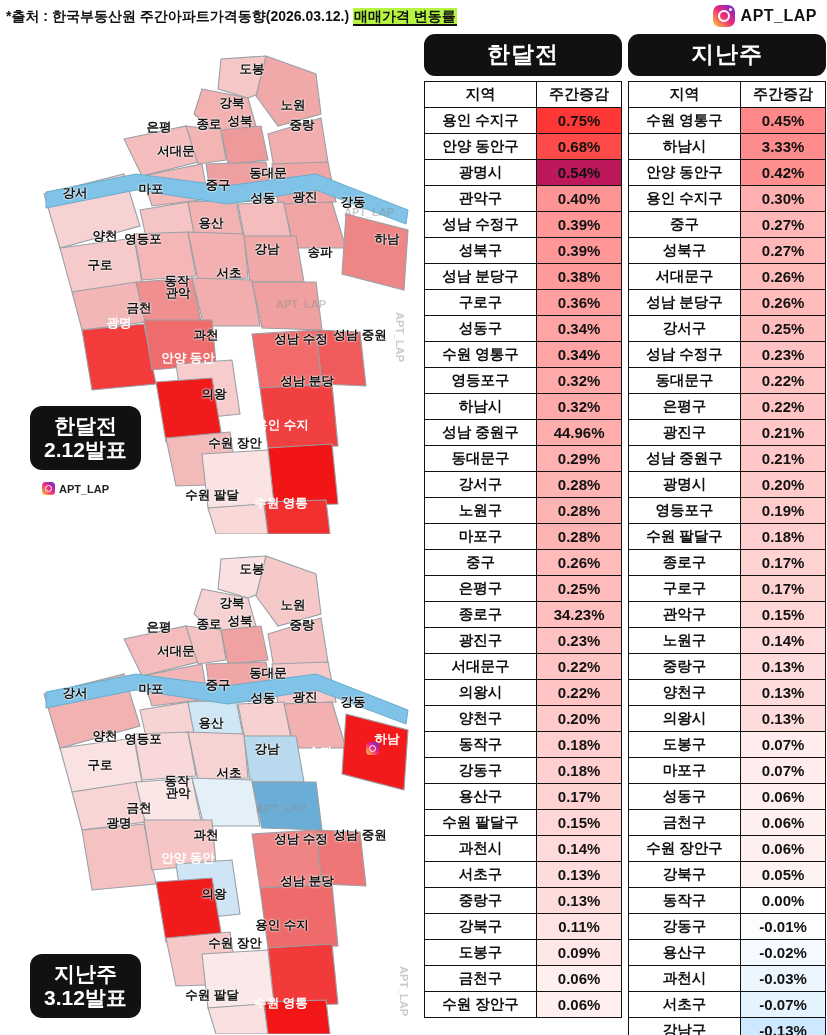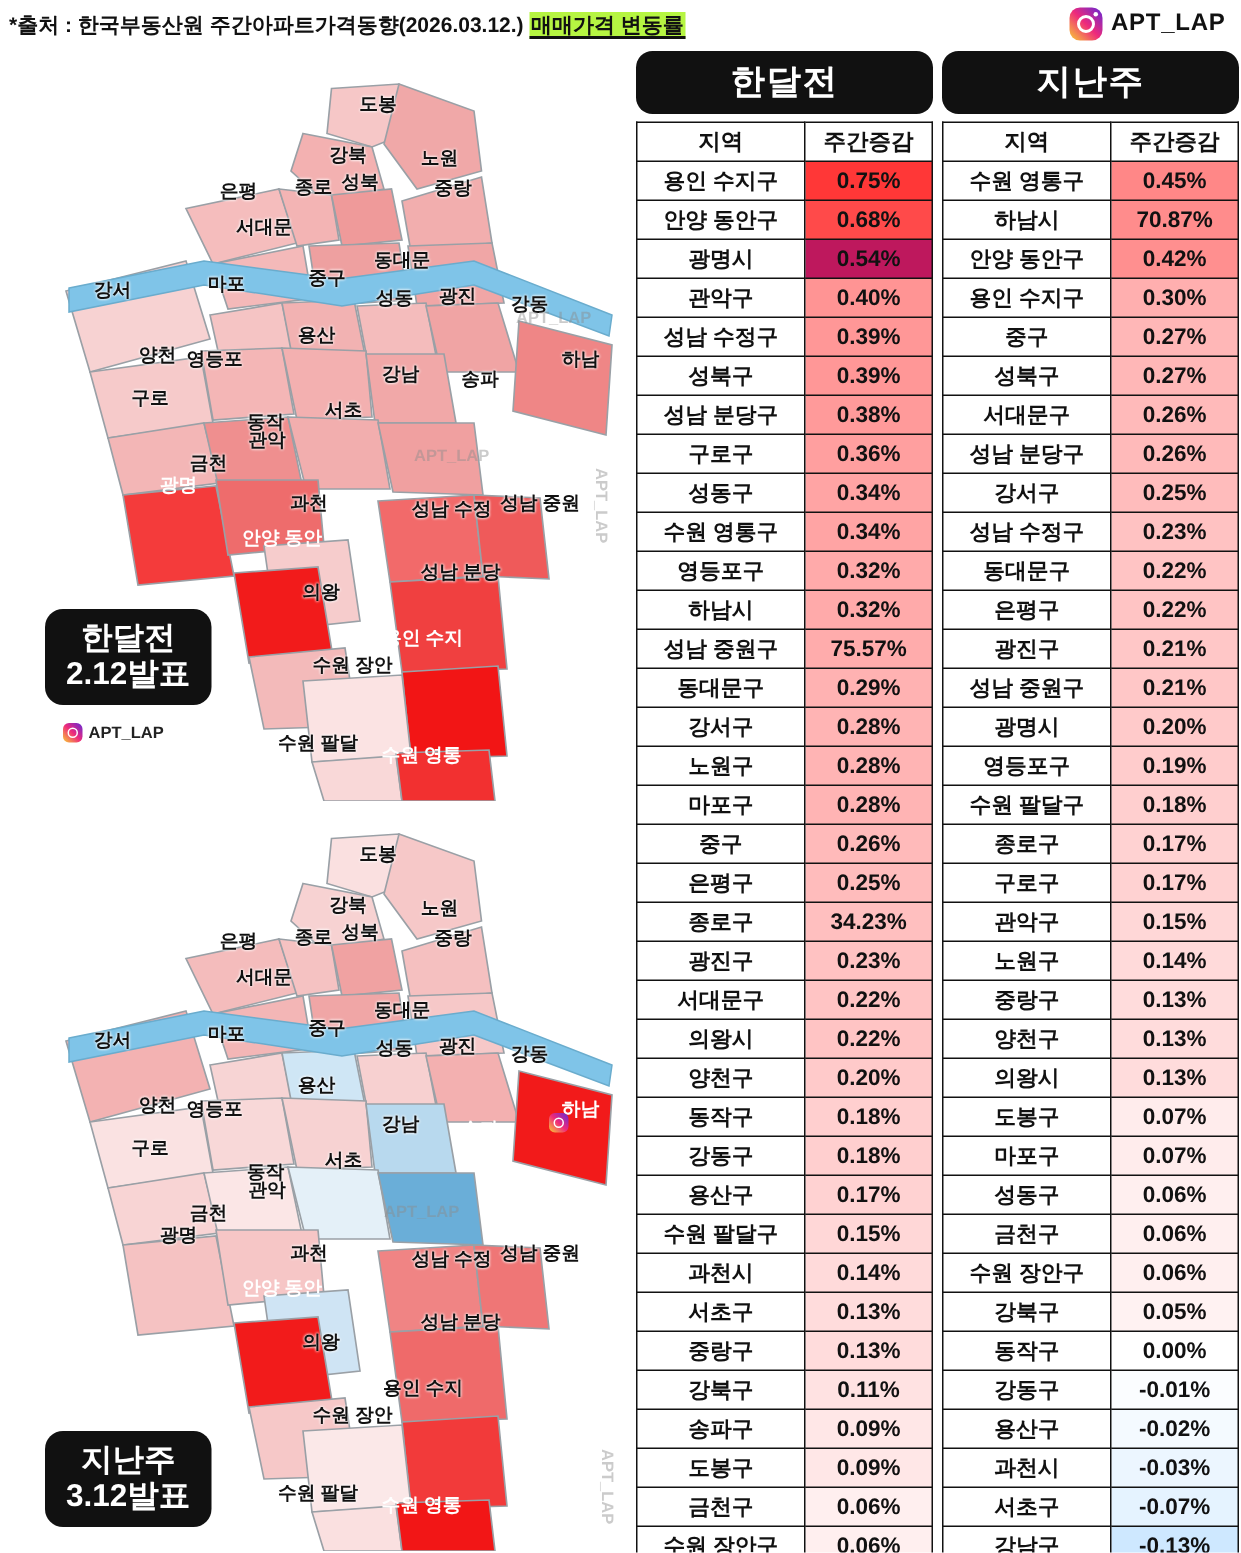--- a/index.html
+++ b/index.html
@@ -368,21 +368,21 @@
           <tr>
             <td class="region col-a">영등포구</td>
             <td class="val col-b" style="background: rgb(255, 170, 170);">0.32%</td>
           </tr>
           <tr>
             <td class="region col-a">하남시</td>
             <td class="val col-b" style="background: rgb(255, 170, 170);">0.32%</td>
           </tr>
           <tr>
             <td class="region col-a">성남 중원구</td>
-            <td class="val col-b" style="background: rgb(255, 172, 172);">75.57%</td>
+            <td class="val col-b" style="background: rgb(255, 172, 172);">44.96%</td>
           </tr>
           <tr>
             <td class="region col-a">동대문구</td>
             <td class="val col-b" style="background: rgb(255, 178, 178);">0.29%</td>
           </tr>
           <tr>
             <td class="region col-a">강서구</td>
             <td class="val col-b" style="background: rgb(255, 180, 180);">0.28%</td>
           </tr>
           <tr>
@@ -445,24 +445,20 @@
             <td class="region col-a">서초구</td>
             <td class="val col-b" style="background: rgb(255, 220, 220);">0.13%</td>
           </tr>
           <tr>
             <td class="region col-a">중랑구</td>
             <td class="val col-b" style="background: rgb(255, 220, 220);">0.13%</td>
           </tr>
           <tr>
             <td class="region col-a">강북구</td>
             <td class="val col-b" style="background: rgb(255, 226, 226);">0.11%</td>
-          </tr>
-          <tr>
-            <td class="region col-a">송파구</td>
-            <td class="val col-b" style="background: rgb(255, 231, 231);">0.09%</td>
           </tr>
           <tr>
             <td class="region col-a">도봉구</td>
             <td class="val col-b" style="background: rgb(255, 231, 231);">0.09%</td>
           </tr>
           <tr>
             <td class="region col-a">금천구</td>
             <td class="val col-b" style="background: rgb(255, 239, 239);">0.06%</td>
           </tr>
           <tr>
@@ -482,21 +478,21 @@
           <th class="col-b">주간증감</th>
         </tr>
       </thead>
       <tbody id="tbody-1">
           <tr>
             <td class="region col-a">수원 영통구</td>
             <td class="val col-b" style="background: rgb(255, 135, 135);">0.45%</td>
           </tr>
           <tr>
             <td class="region col-a">하남시</td>
-            <td class="val col-b" style="background: rgb(255, 140, 140);">70.87%</td>
+            <td class="val col-b" style="background: rgb(255, 140, 140);">3.33%</td>
           </tr>
           <tr>
             <td class="region col-a">안양 동안구</td>
             <td class="val col-b" style="background: rgb(255, 143, 143);">0.42%</td>
           </tr>
           <tr>
             <td class="region col-a">용인 수지구</td>
             <td class="val col-b" style="background: rgb(255, 175, 175);">0.30%</td>
           </tr>
           <tr>

